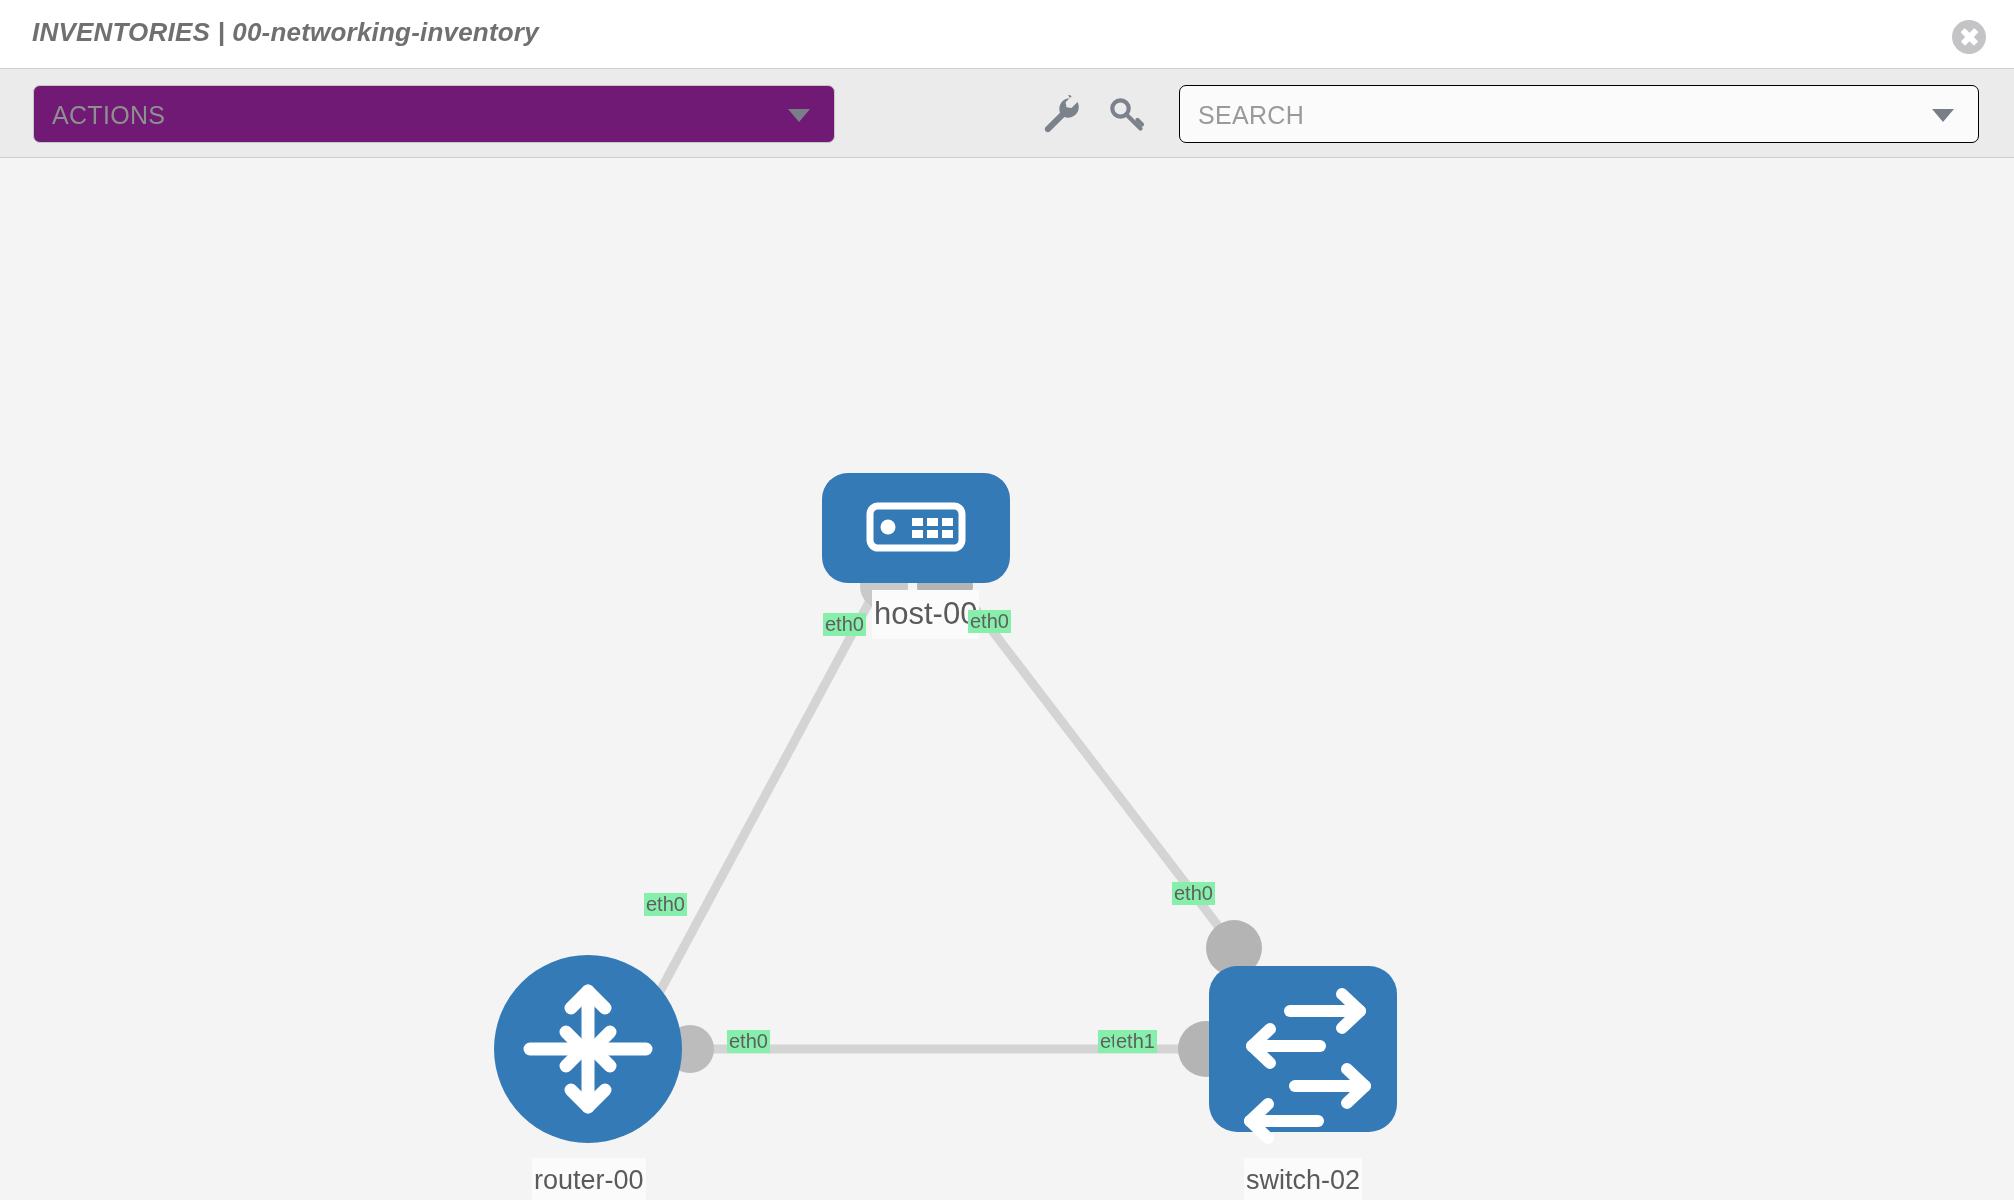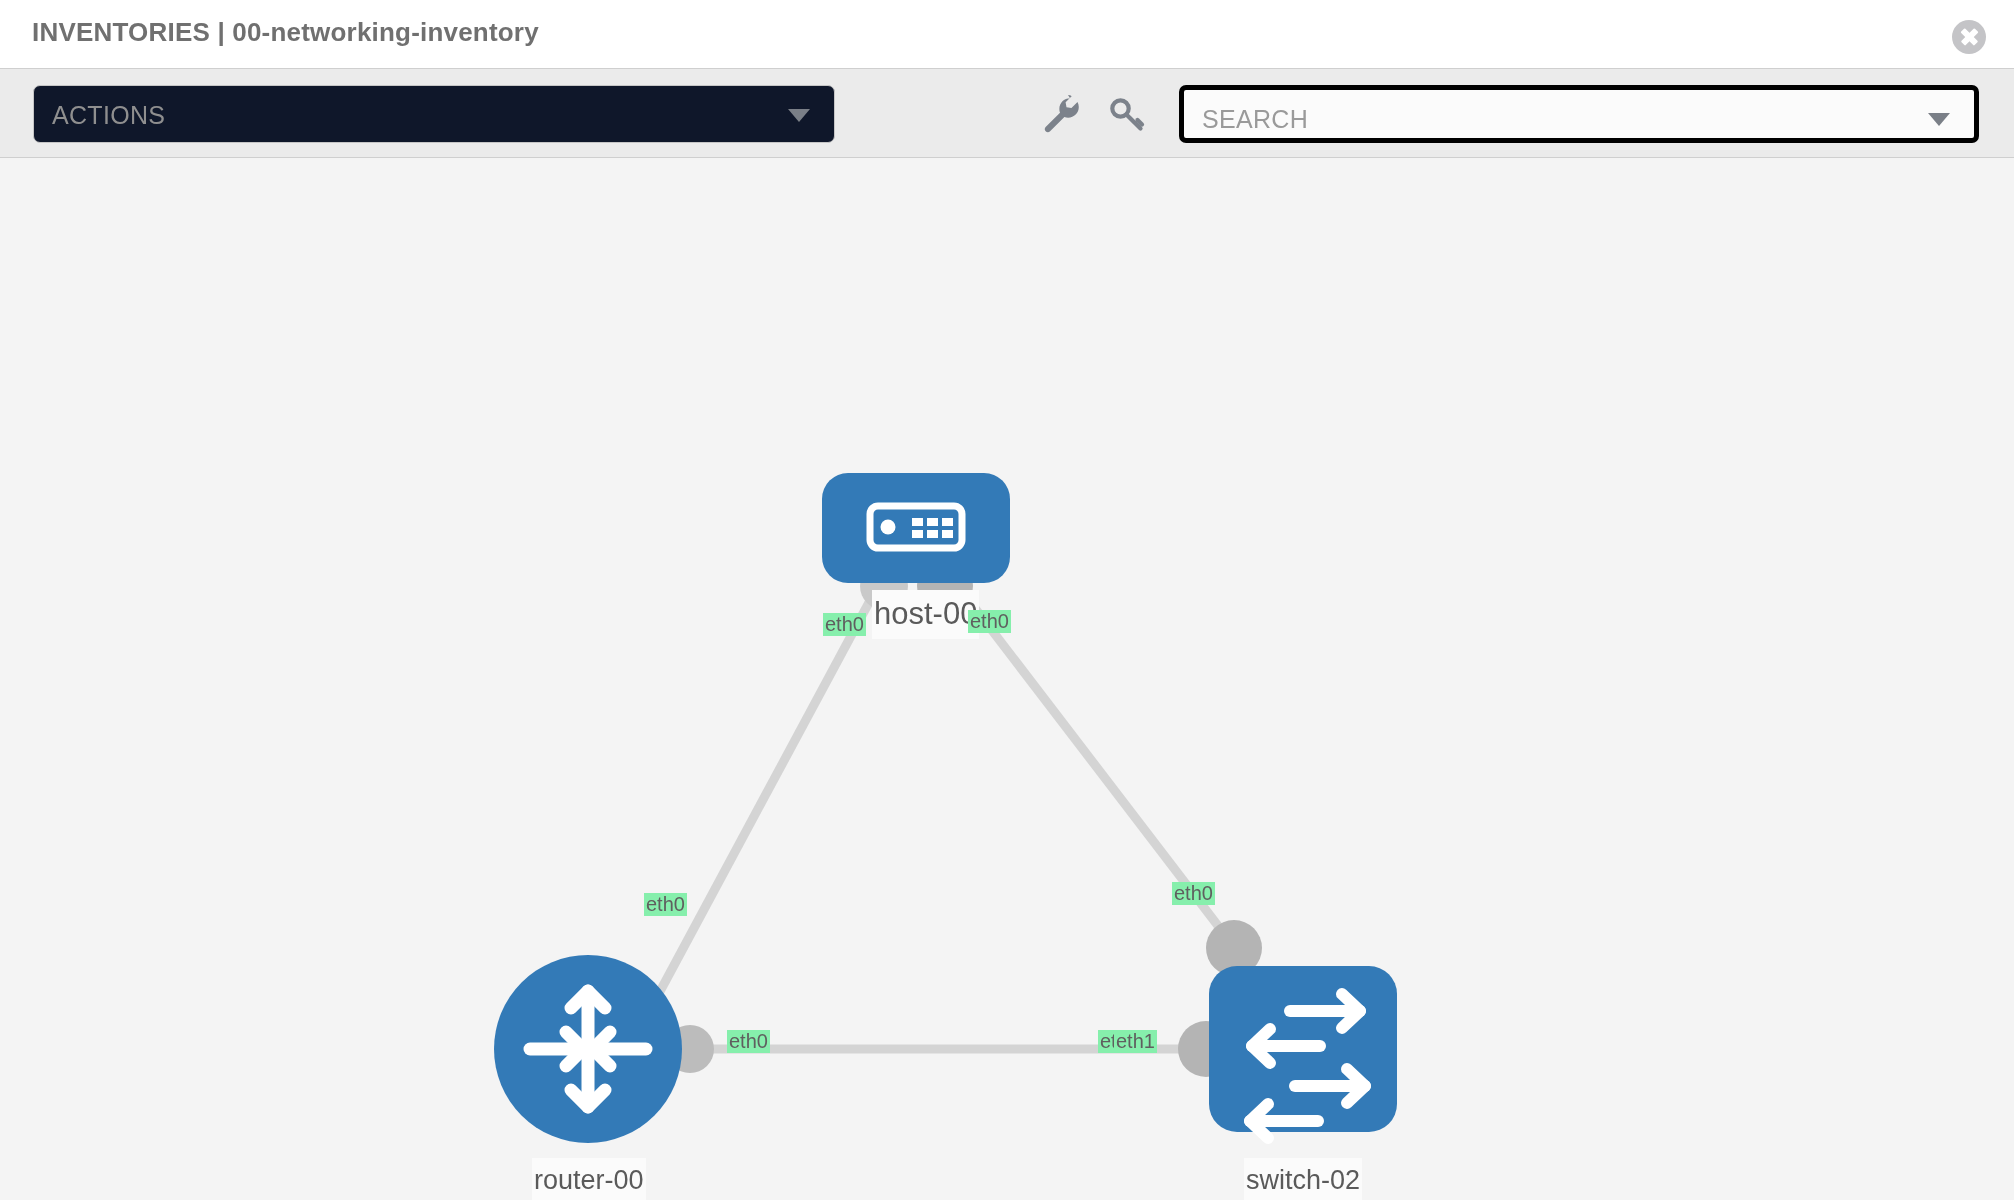--- a/index.html
+++ b/index.html
@@ -30,20 +30,21 @@
   }
   .header-title {
     position: absolute;
     left: 32px;
     top: 17px;
     font-size: 26px;
     font-weight: bold;
     color: #707070;
     letter-spacing: 0.2px;
     white-space: nowrap;
+    font-style: italic;
   }
   .close-btn {
     position: absolute;
     right: 28px;
     top: 20px;
     width: 34px;
     height: 34px;
     border-radius: 50%;
     background: #c4c4c7;
     cursor: pointer;
@@ -73,21 +74,21 @@
     border-bottom: 1px solid #cfcfcf;
     box-sizing: border-box;
   }
 
   .actions-select {
     position: absolute;
     left: 33px;
     top: 16px;
     width: 802px;
     height: 58px;
-    background: #0f172a;
+    background: #701a75;
     border: 1px solid #c6c6c6;
     border-radius: 7px;
     box-sizing: border-box;
     cursor: pointer;
   }
   .actions-select .label {
     position: absolute;
     left: 18px;
     top: 15px;
     font-size: 25px;
@@ -114,21 +115,21 @@
   .tool-icon.key    { left: 1104px; }
   .tool-icon svg { display: block; }
 
   .search-box {
     position: absolute;
     left: 1179px;
     top: 16px;
     width: 800px;
     height: 58px;
     background: #fbfbfb;
-    border: 5px solid #000000;
+    border: 1px solid #000000;
     border-radius: 7px;
     box-sizing: border-box;
     cursor: text;
   }
   .search-box .ph {
     position: absolute;
     left: 18px;
     top: 15px;
     font-size: 25px;
     color: #9a9a9a;

